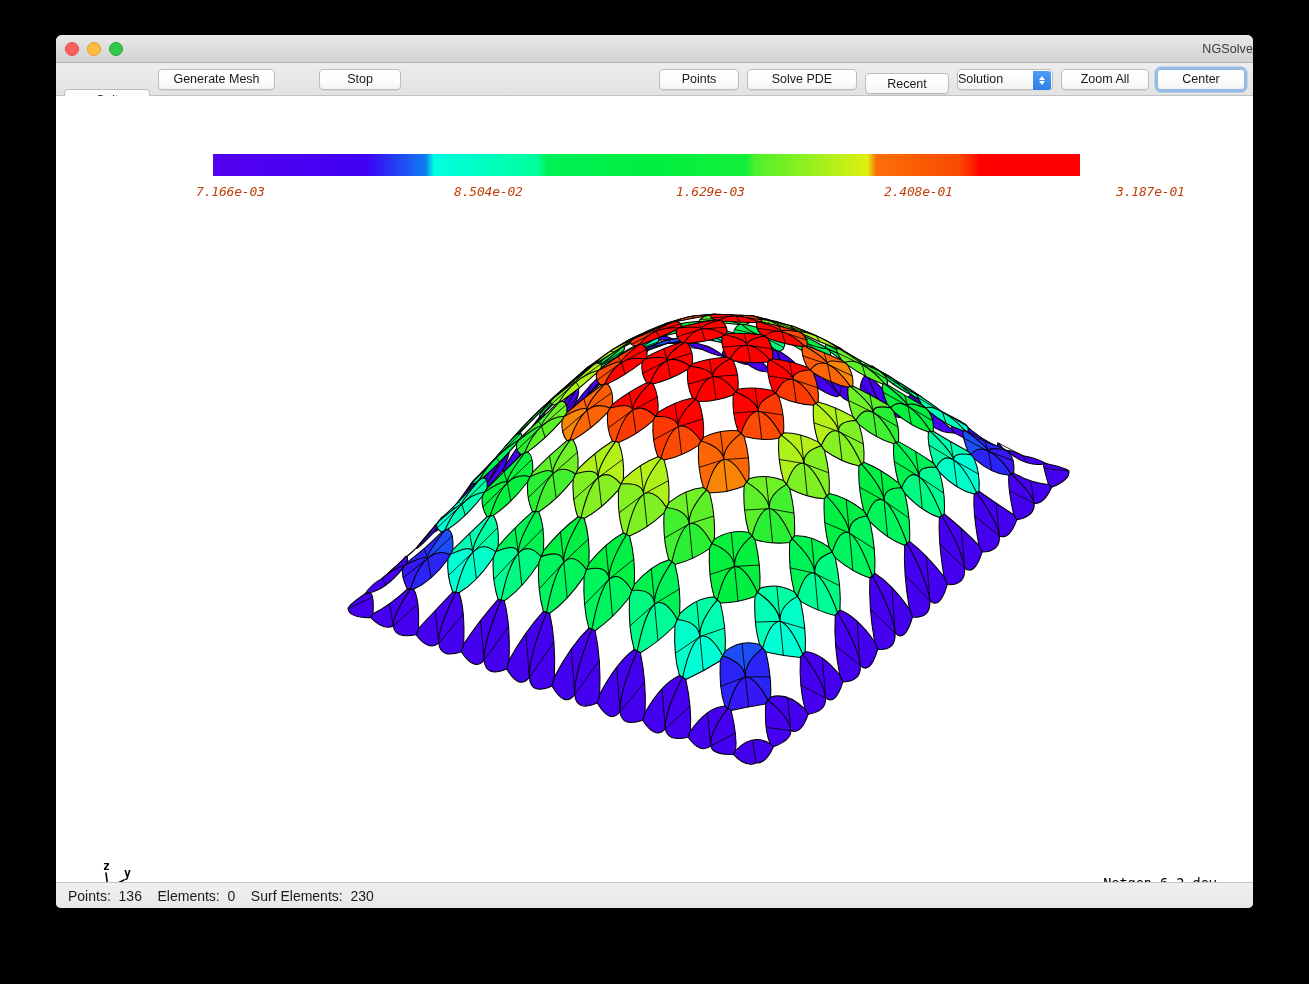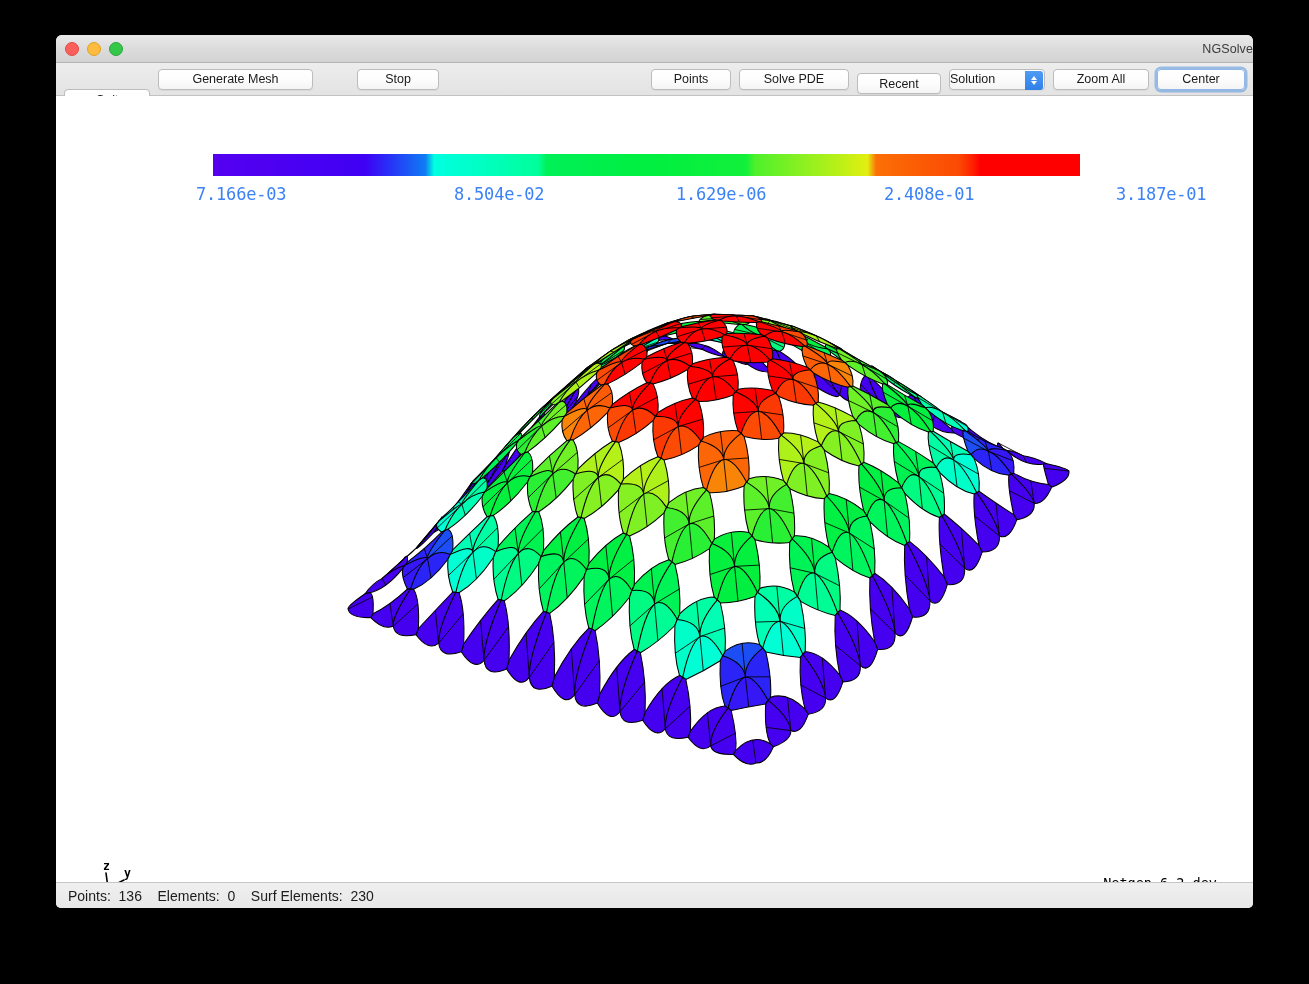--- a/index.html
+++ b/index.html
@@ -104,26 +104,26 @@
     display: flex;
     align-items: center;
     justify-content: center;
     padding: 0 13px;
     box-sizing: border-box;
     white-space: nowrap;
     box-shadow: 0 1px 0 rgba(0,0,0,0.05);
     cursor: default;
   }
   .btn.wide-quit      { width: 86px; padding: 0; margin-top: 41px; }
-  .btn.wide-genmesh   { width: 155px; padding: 0; }
+  .btn.wide-genmesh   { width: 117px; padding: 0; }
   .btn.wide-stop      { width: 82px; padding: 0; margin-left: 36px; }
   .btn.wide-visual    { width: 80px; padding: 0; }
   .btn.wide-solve     { width: 110px; padding: 0; }
   .btn.wide-recent    { width: 84px; padding: 0; margin-top: 9px; }
-  .btn.wide-zoomall   { width: 96px; padding: 0; }
+  .btn.wide-zoomall   { width: 88px; padding: 0; }
   .btn.wide-center    { width: 88px; padding: 0; }
 
   .btn.focused {
     border-color: #8fb8e8;
     box-shadow: 0 0 0 2.5px rgba(88,150,223,0.55);
   }
 
   
   .popup {
     position: relative;
@@ -189,24 +189,25 @@
   .colorbar-ticks {
     position: absolute;
     left: 140px;
     top: 88px;
     width: 920px;
     height: 18px;
   }
   .tick {
     position: absolute;
     font-family: "DejaVu Sans Mono", "Liberation Mono", monospace;
-    font-size: 17px;
-    color: #3b82f6;
+    font-size: 13px;
+    color: #c2410c;
     white-space: nowrap;
     letter-spacing: -0.2px;
+    font-style: italic;
   }
 
   
   .view3d {
     position: absolute;
     left: 0;
     top: 0;
     width: 1197px;
     height: 813px;
   }
@@ -315,21 +316,21 @@
               <stop offset="1.00" stop-color="#ff0000"></stop>
             </linearGradient>
           </defs>
           <rect x="0" y="0" width="867" height="22" fill="url(#cbgrad)"></rect>
         </svg>
       </div>
 
       <div class="colorbar-ticks">
         <span class="tick" style="left:0px;">7.166e-03</span>
         <span class="tick" style="left:258px;">8.504e-02</span>
-        <span class="tick" style="left:480px;">1.629e-06</span>
+        <span class="tick" style="left:480px;">1.629e-03</span>
         <span class="tick" style="left:688px;text-align:right;">2.408e-01</span>
         <span class="tick" style="left:920px;">3.187e-01</span>
       </div>
 
       <svg class="view3d" viewBox="0 0 1197 813">
         <g id="mesh-group">
             <path d="M 586.1 252.6 L 582.9 253.3 Q 590.0 243.2 600.0 238.0 Q 610.1 239.4 622.9 245.6 L 620.6 246.0 Q 603.9 239.3 586.1 252.6 Z" fill="rgb(68,0,238)" stroke="#000000" stroke-width="1.05" stroke-linejoin="round"></path>
             <path d="M 620.6 246.0 L 622.9 245.6 Q 644.0 250.6 645.9 253.2 Q 646.9 251.3 628.7 246.9 L 625.6 247.1 Q 619.3 253.7 620.6 246.0 Z" fill="rgb(69,0,239)" stroke="#000000" stroke-width="1.05" stroke-linejoin="round"></path>
             <path d="M 625.6 247.1 L 628.7 246.9 Q 621.6 246.9 611.6 247.2 Q 601.5 250.7 588.7 254.6 L 591.1 253.7 Q 607.8 245.2 625.6 247.1 Z" fill="rgb(54,23,245)" stroke="#000000" stroke-width="1.05" stroke-linejoin="round"></path>
             <path d="M 591.1 253.7 L 588.7 254.6 Q 567.6 266.5 565.8 268.6 Q 564.7 265.8 582.9 253.3 L 586.1 252.6 Q 592.4 258.8 591.1 253.7 Z" fill="rgb(69,0,239)" stroke="#000000" stroke-width="1.05" stroke-linejoin="round"></path>

